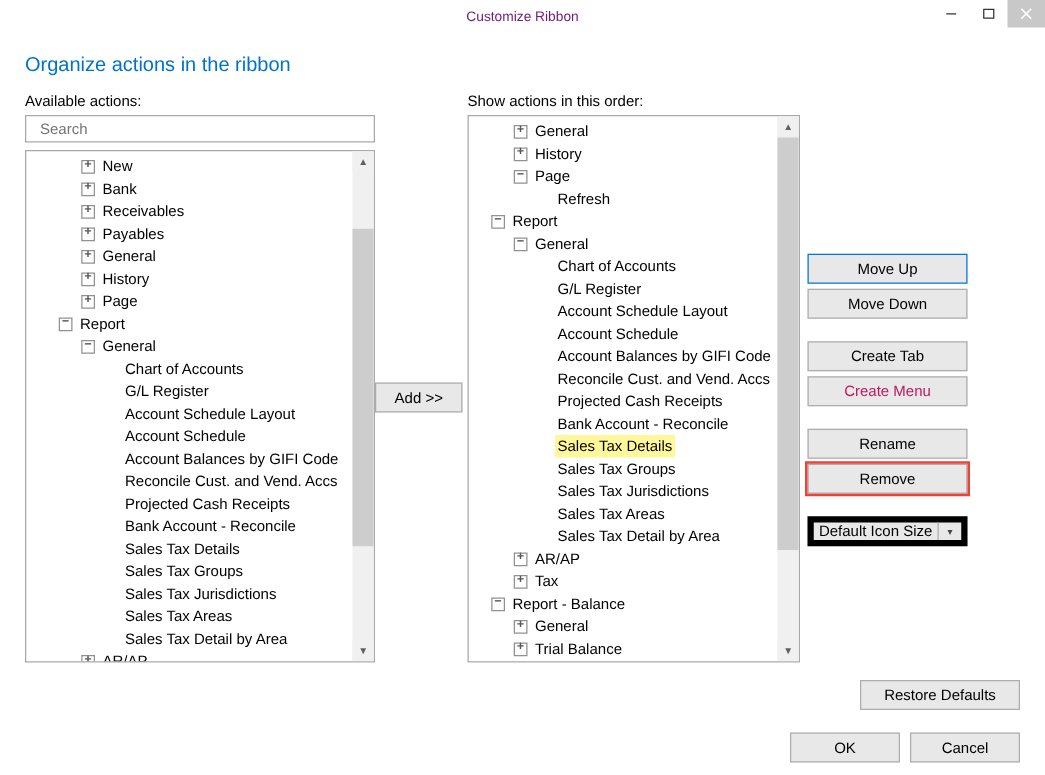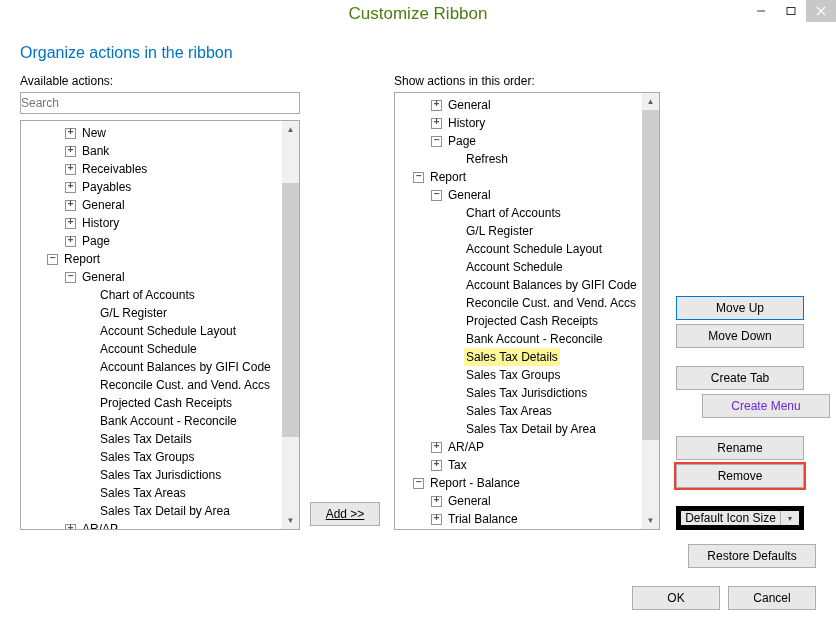--- a/index.html
+++ b/index.html
@@ -16,22 +16,22 @@
 .titlebar {
   height: 28px;
   background: #fff;
   border-bottom: 0;
   display: flex;
   align-items: center;
   justify-content: center;
   position: relative;
 }
 .titlebar .title {
-  font-size: 17px;
-  color: #4d7c0f;
+  font-size: 11px;
+  color: #701a75;
 }
 .window-buttons {
   position: absolute;
   right: 0;
   top: 0;
   display: flex;
 }
 .window-btn {
   width: 30px;
   height: 22px;
@@ -53,22 +53,21 @@
   height: calc(620px - 28px - 16px);
 }
 .page-title {
   color: #0073c6;
   font-size: 16px;
   font-weight: 400;
   margin: 8px 0 12px 0;
 }
 .columns {
   display: flex;
-  align-items: flex-end;
-  gap: 10px;
+  align-items: center;
 }
 .col-left {
   width: 280px;
 }
 .col-mid {
   width: 74px;
   padding-top: 36px;
 }
 .col-right-tree {
   width: 266px;
@@ -78,21 +77,21 @@
   padding-top: 36px;
   margin-left: 6px;
 }
 .label {
   margin-bottom: 4px;
 }
 .search {
   width: 100%;
   height: 22px;
   border: 1px solid #a9a9a9;
-  padding: 1px 0;
+  padding: 1px 11px;
   font-family: inherit;
   font-size: 12px;
   box-sizing: border-box;
   margin-bottom: 6px;
   color: #a16207;
 }
 .tree-box {
   border: 1px solid #a9a9a9;
   height: 408px;
   position: relative;
@@ -174,21 +173,21 @@
   width: 128px;
   height: 24px;
   border: 1px solid #adadad;
   background: #e8e8e8;
   font-family: inherit;
   font-size: 12px;
   margin-bottom: 4px;
   cursor: default;
   padding: 0;
 }
-.btn.disabled { color: #6d28d9; margin-left: 26px; }
+.btn.disabled { color: #be185d; }
 .btn.primary { border-color: #0078d7; }
 .btn.highlighted {
   outline: 2px solid #ef4135;
   outline-offset: 0px;
 }
 .btn-gap { height: 14px; }
 .dropdown {
   width: 128px;
   height: 24px;
   border: 5px solid #000000;
@@ -204,21 +203,21 @@
 .dropdown .dd-arrow {
   width: 18px;
   border-left: 1px solid #adadad;
   height: 100%;
   display: flex;
   align-items: center;
   justify-content: center;
   font-size: 8px;
   color: #444;
 }
-.col-mid .btn { width: 70px; text-decoration: underline; }
+.col-mid .btn { width: 70px; }
 .footer {
   position: absolute;
   right: 20px;
   bottom: 12px;
   display: flex;
   gap: 8px;
 }
 .footer .btn { width: 88px; margin-bottom: 0; }
 .restore-row {
   position: absolute;

